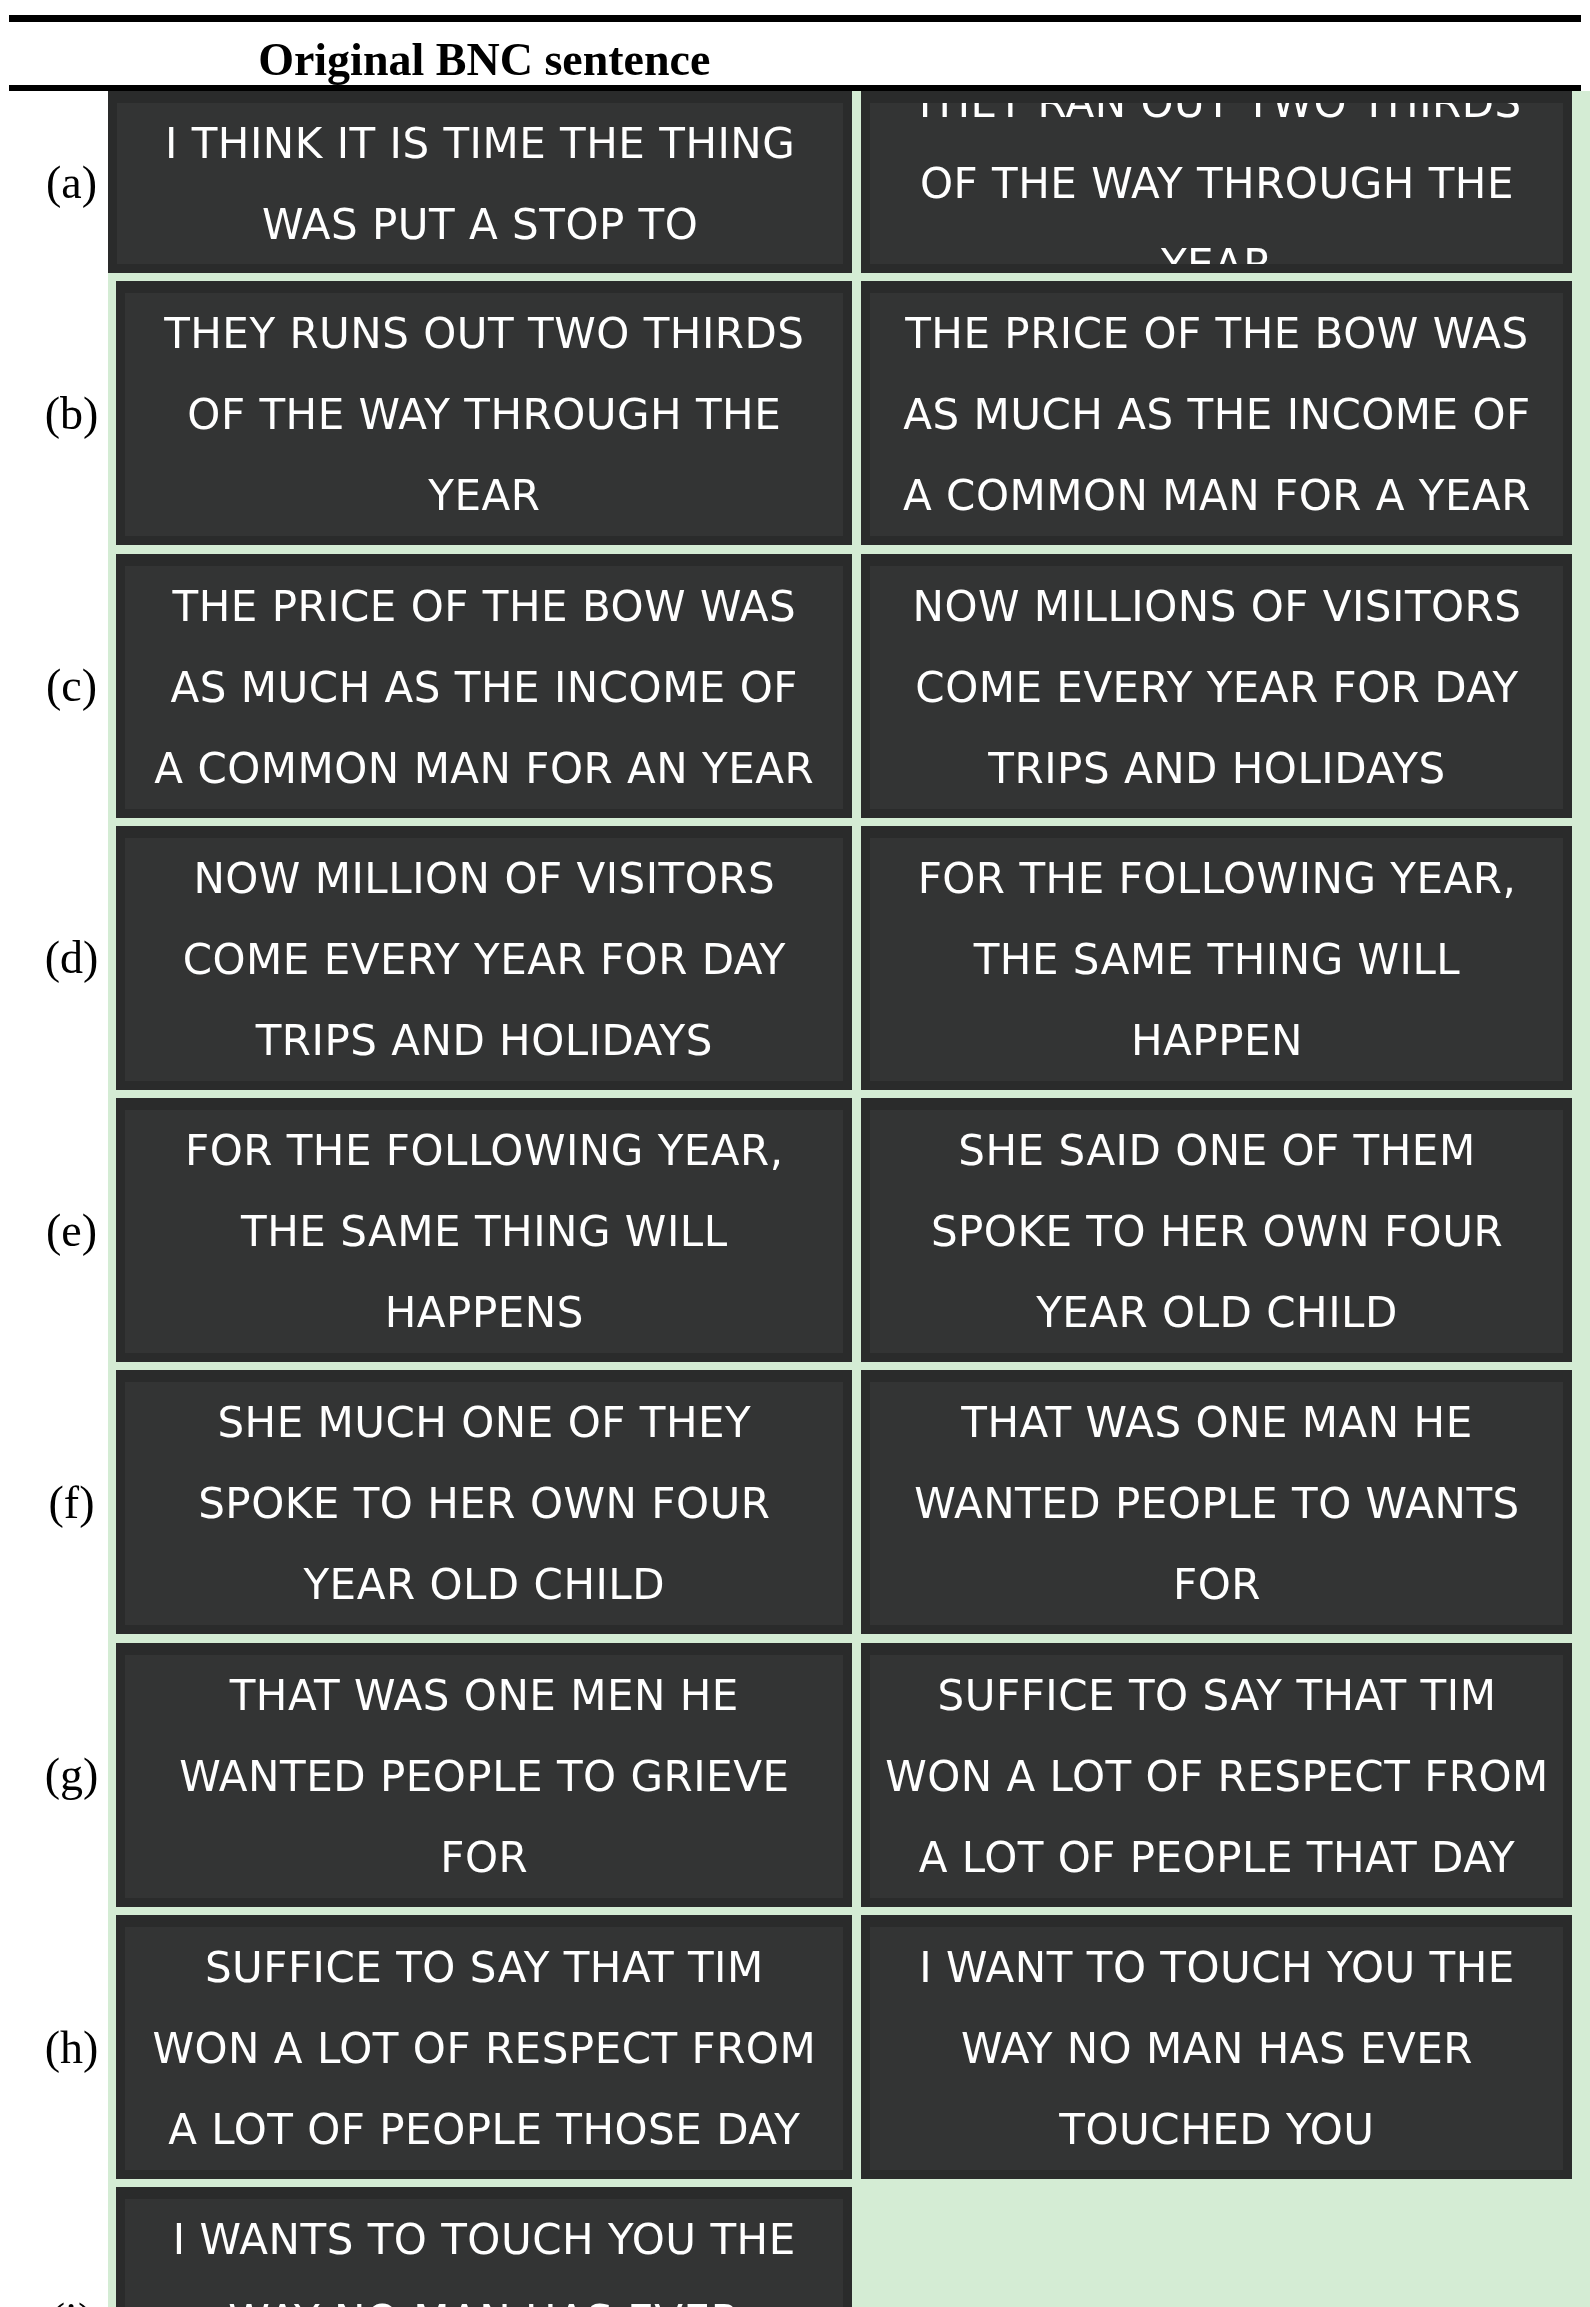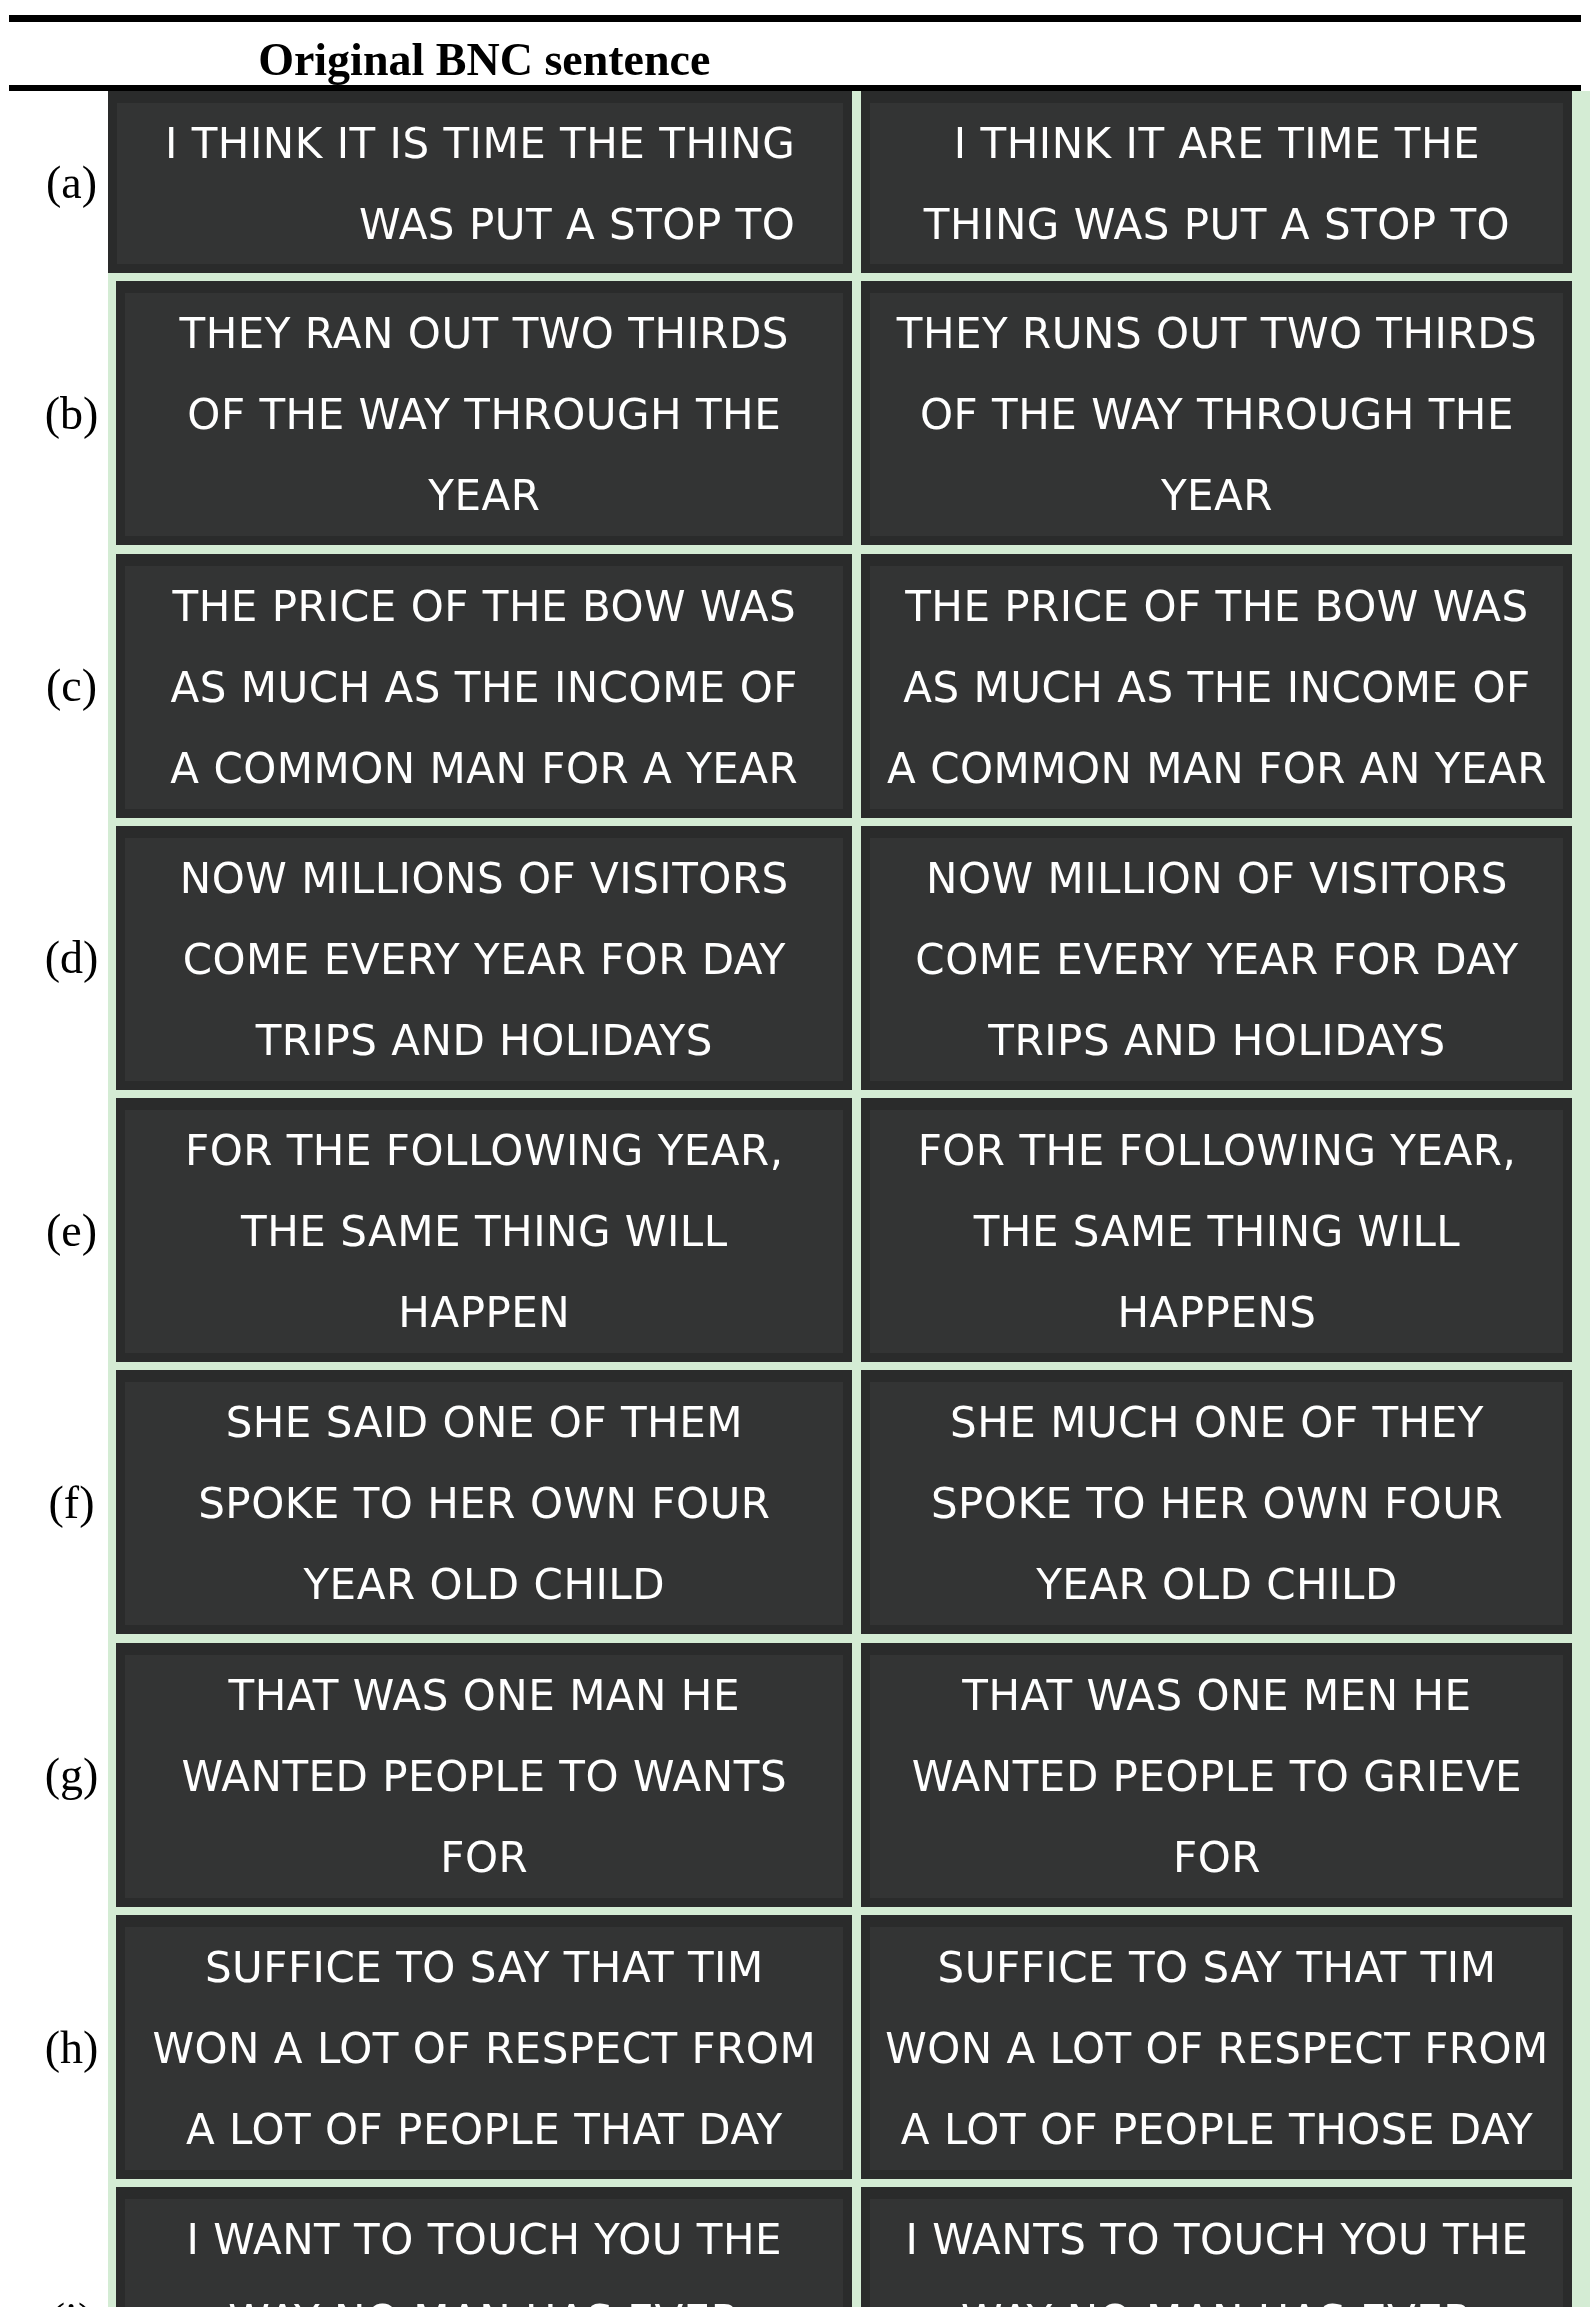--- a/index.html
+++ b/index.html
@@ -59,21 +59,21 @@
     background:var(--green);
   }
   .cell{
     background:var(--cell-bg);
     border:9.2px solid var(--cell-frame);
     border-top-width:12px;
     display:flex;align-items:center;justify-content:center;
     text-align:center;
     overflow:hidden;
   }
-  .cell.original.first{margin-left:-8.3px;text-align:right;}
+  .cell.original.first{margin-left:-8.3px;}
   .cell span{
     white-space:pre-line;
     color:var(--cell-text);
     font-family:"DejaVu Sans", sans-serif;
     font-size:42px;
     line-height:81px;
     letter-spacing:0.5px;
   }
 </style>
 </head>
@@ -98,24 +98,20 @@
       <div class="row-label">(f)</div>
       <div class="row-label">(g)</div>
       <div class="row-label">(h)</div>
       <div class="row-label">(i)</div>
     </div>
 
   <div class="sentence-grid">
       <div class="cell original first">
         <span>I THINK IT IS TIME THE THING
 WAS PUT A STOP TO</span>
-      </div>
-      <div class="cell altered first">
-        <span>I THINK IT ARE TIME THE
-THING WAS PUT A STOP TO</span>
       </div>
       <div class="cell original">
         <span>THEY RAN OUT TWO THIRDS
 OF THE WAY THROUGH THE
 YEAR</span>
       </div>
       <div class="cell altered">
         <span>THEY RUNS OUT TWO THIRDS
 OF THE WAY THROUGH THE
 YEAR</span>

